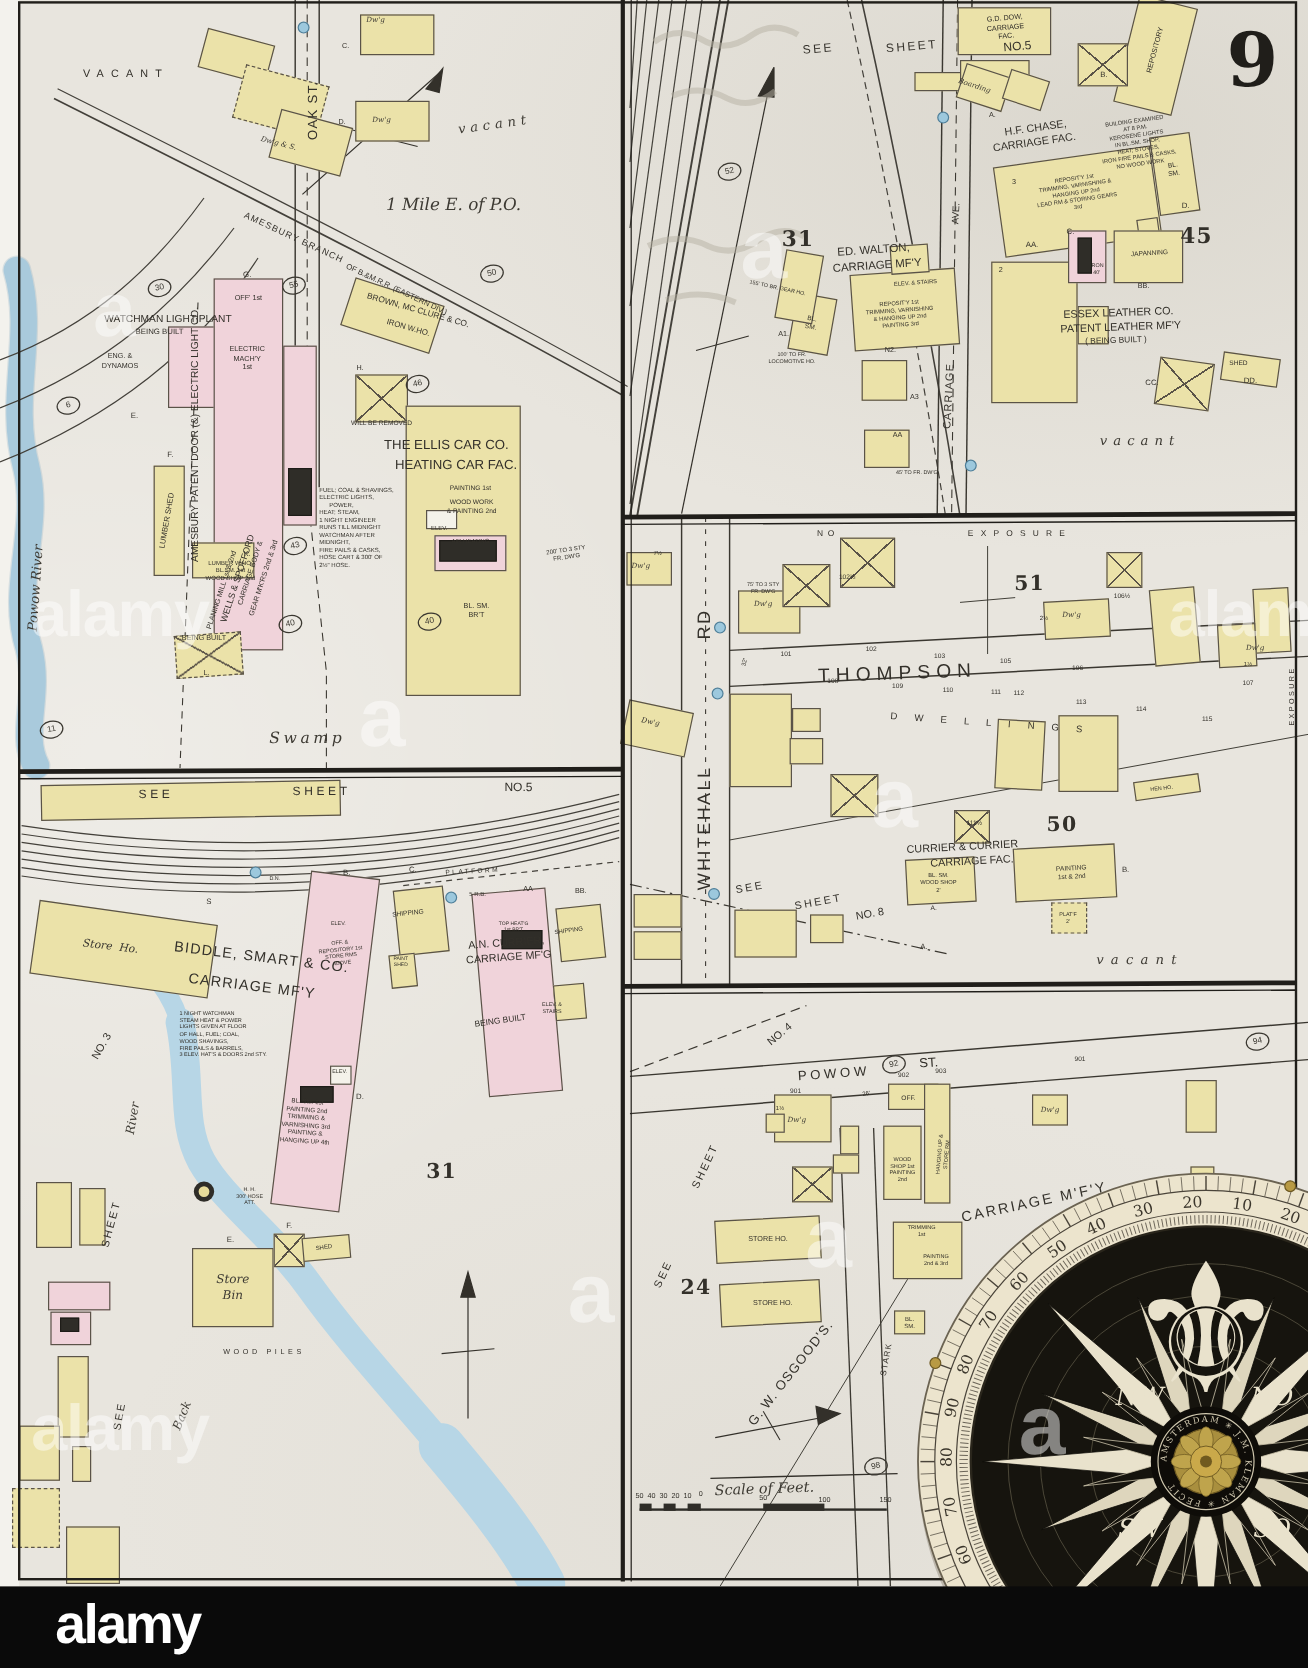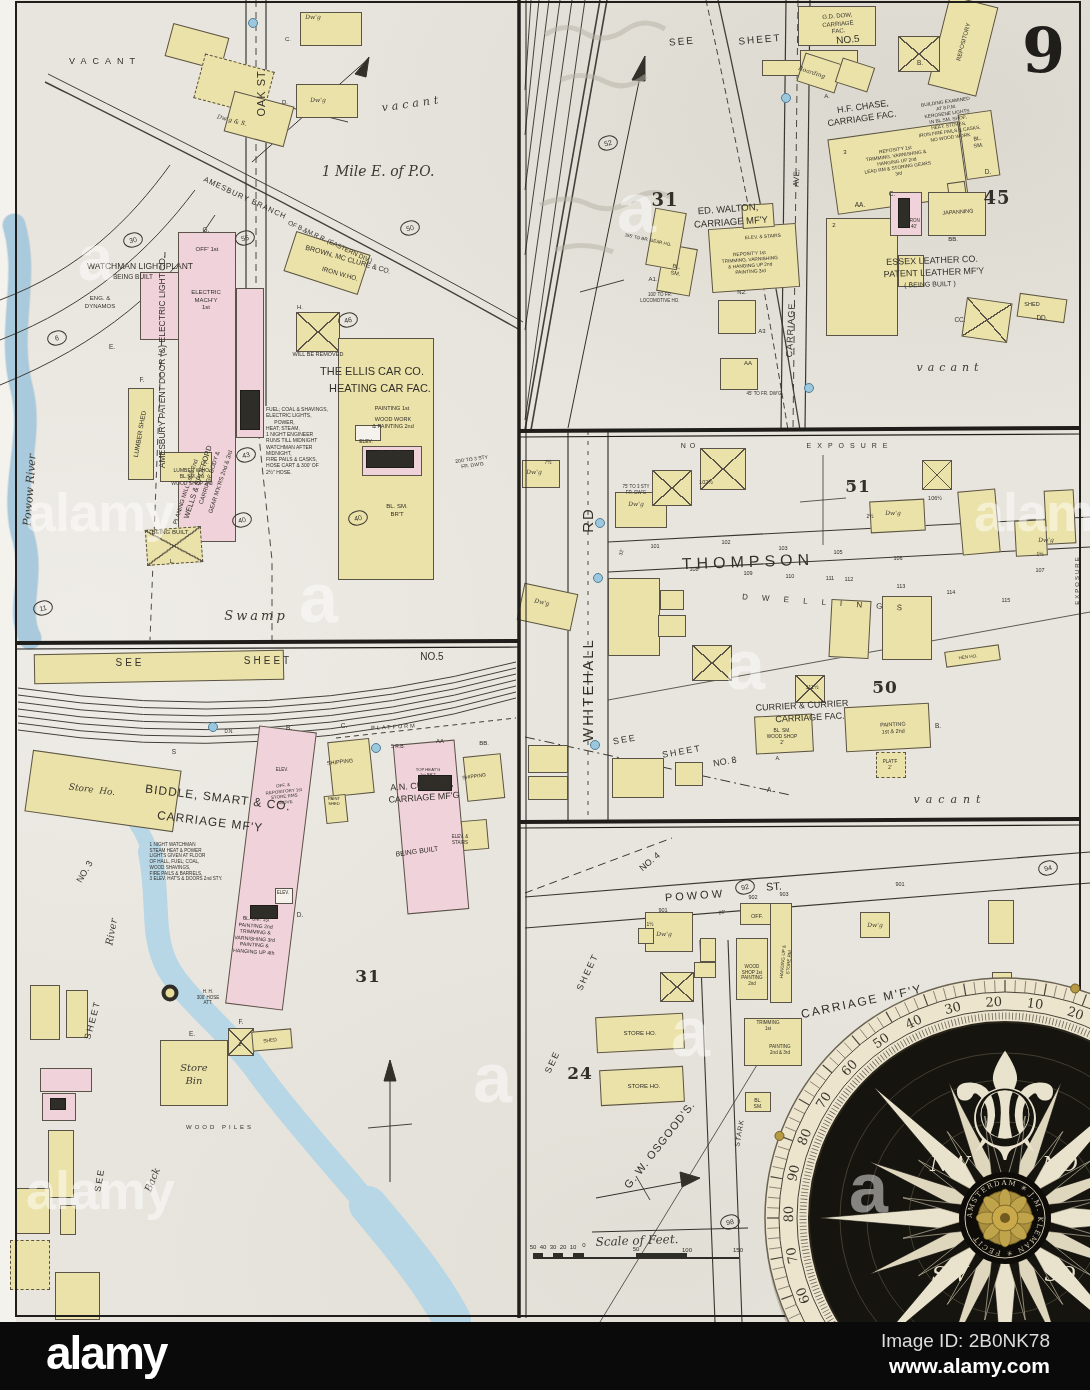--- a/index.html
+++ b/index.html
@@ -832,18 +832,14 @@
       <div class="wm" style="left: 745px; top: 665px; font-size: 70px;">a</div>
       <div class="wm" style="left: 492px; top: 1078px; font-size: 70px;">a</div>
       <div class="wm" style="left: 868px; top: 1188px; font-size: 70px;">a</div>
       <div class="wm" style="left: 636px; top: 208px; font-size: 70px;">a</div>
       <div class="wm" style="left: 690px; top: 1032px; font-size: 70px;">a</div>
     </div>
   <div class="edge"></div>
 
   <div class="footer">
     <div class="brand">alamy</div>
-    <div class="id-block">
-      <div class="img-id">Image ID: 2B0NK78</div>
-      <div class="site">www.alamy.com</div>
-    </div>
   </div>
 </div>
 
 </body></html>

